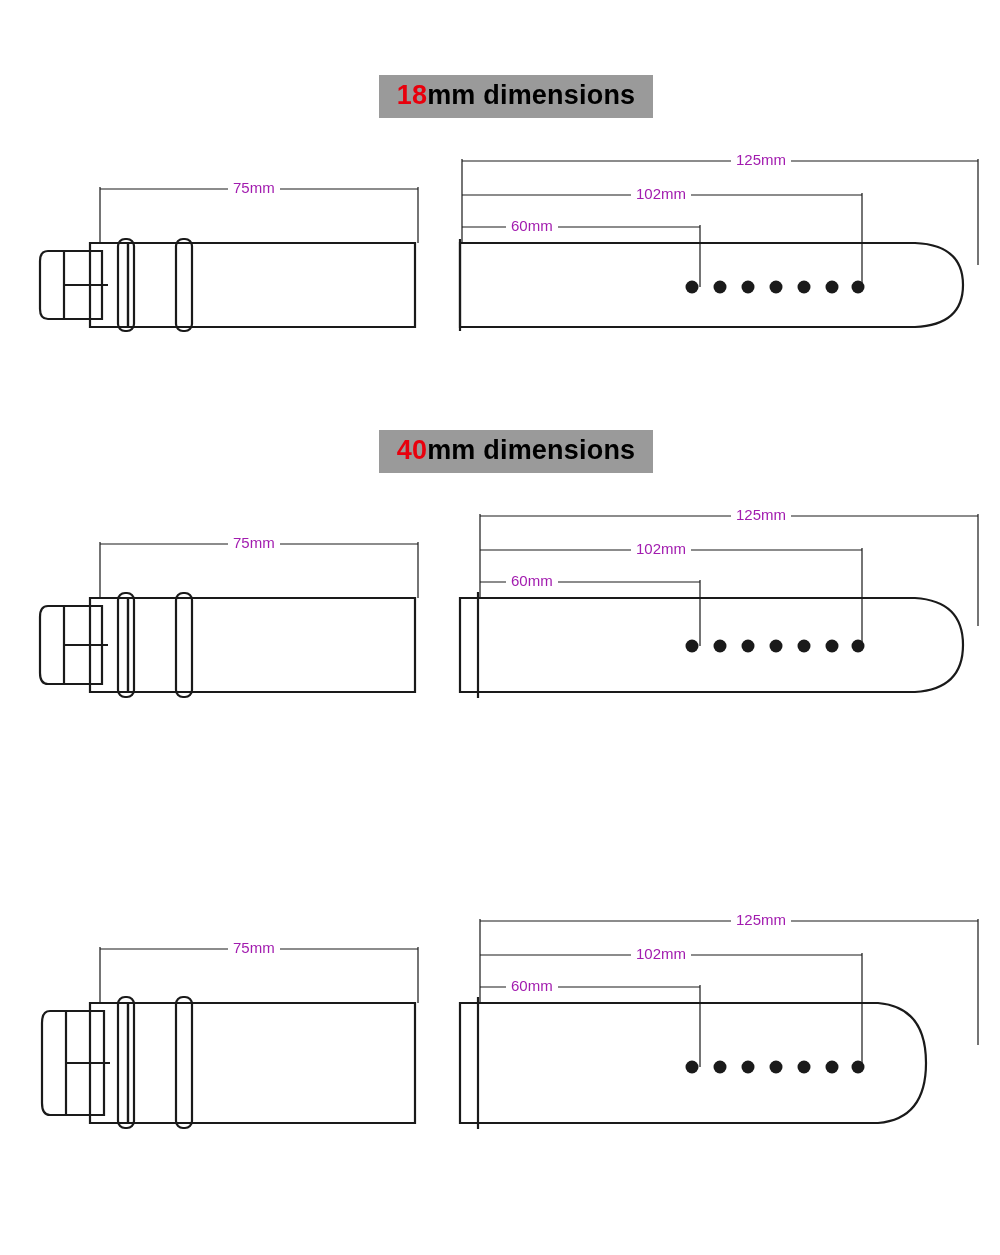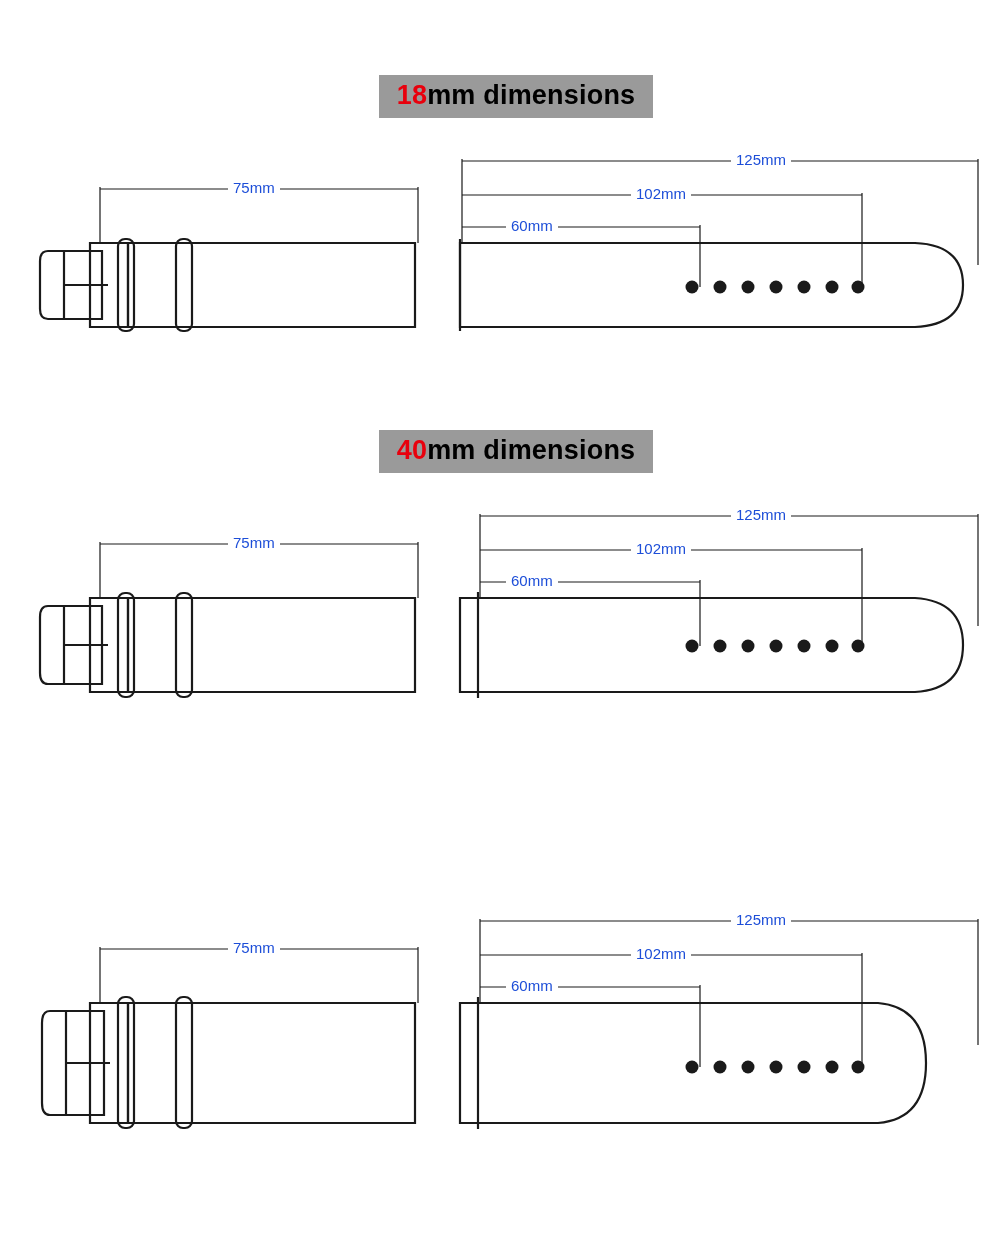--- a/index.html
+++ b/index.html
@@ -43,21 +43,21 @@
     color: #000000;
     white-space: nowrap;
   }
   .title-badge .sz {
     color: #e8000d;
   }
   .dim-label {
     position: absolute;
     font-size: 15px;
     font-family: "Liberation Sans", sans-serif;
-    color: #1d4ed8;
+    color: #a21caf;
     background: #ffffff;
     padding: 0 5px;
     white-space: nowrap;
     line-height: 1;
   }
   svg {
     display: block;
   }
   .art {
     position: absolute;

